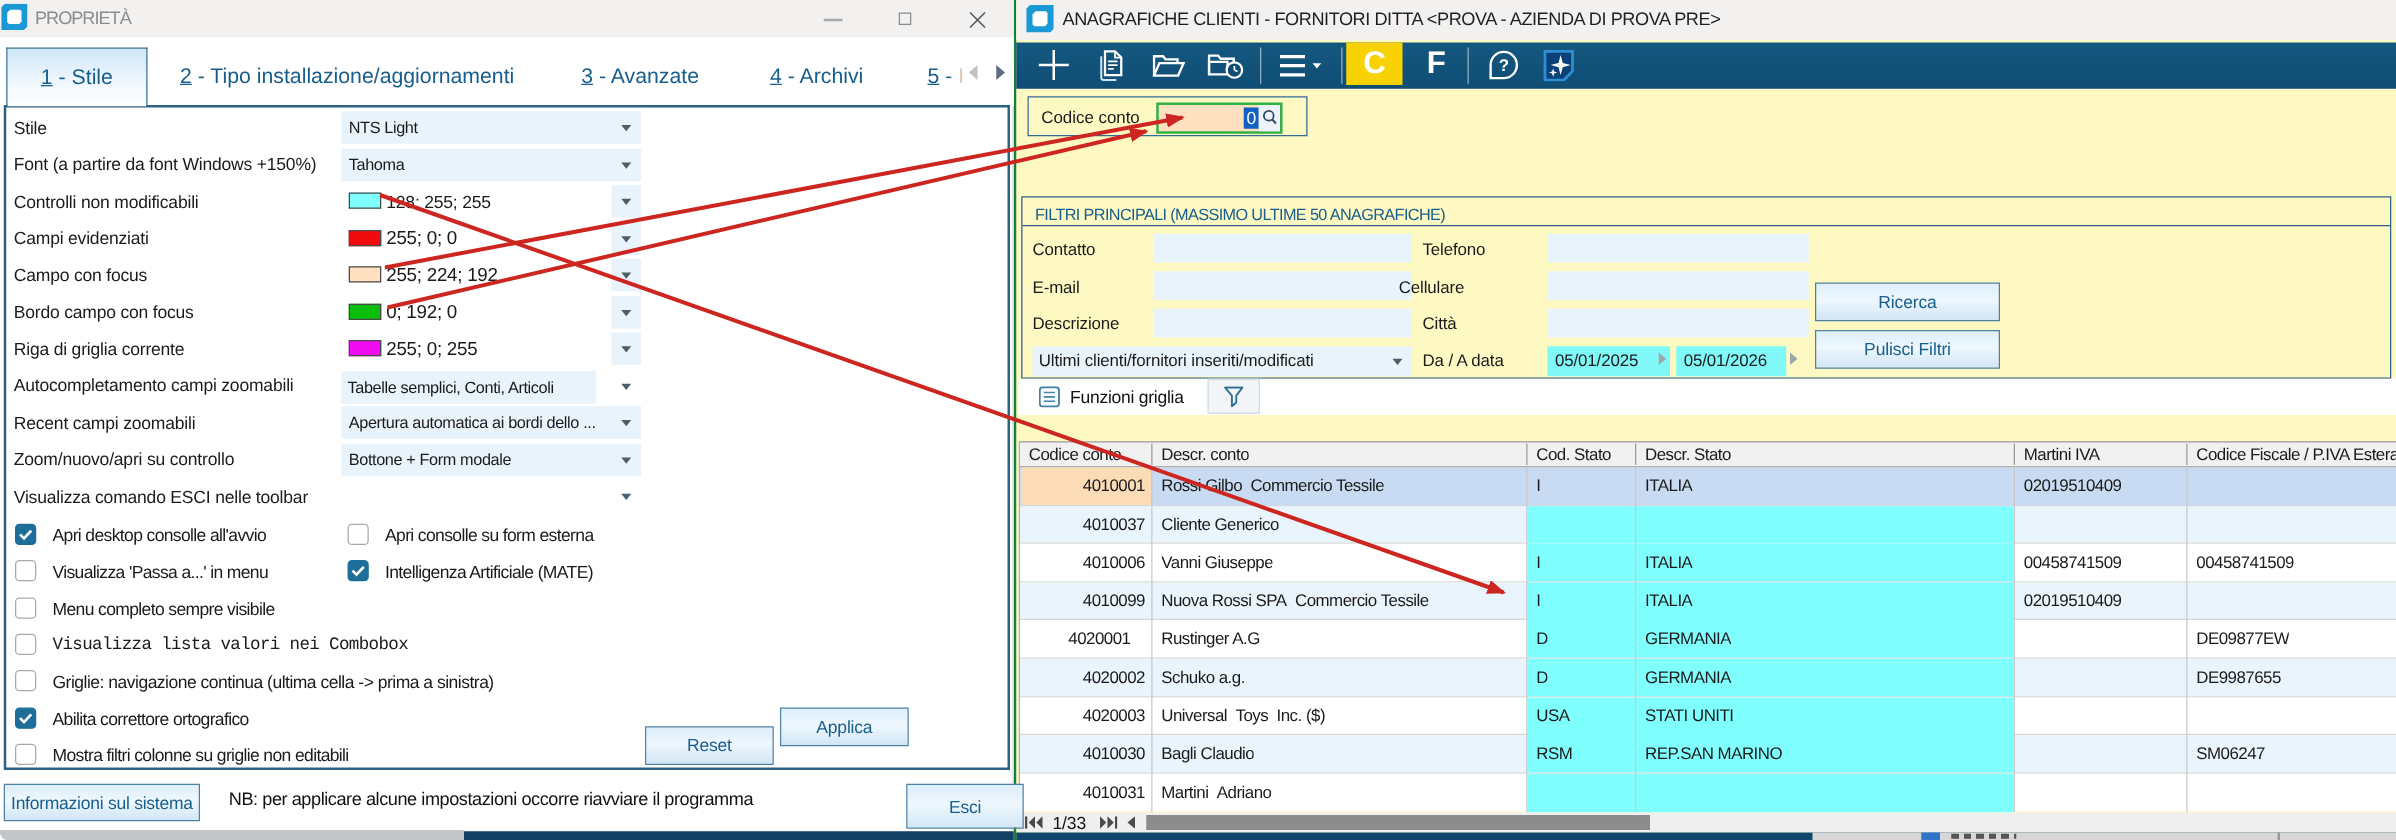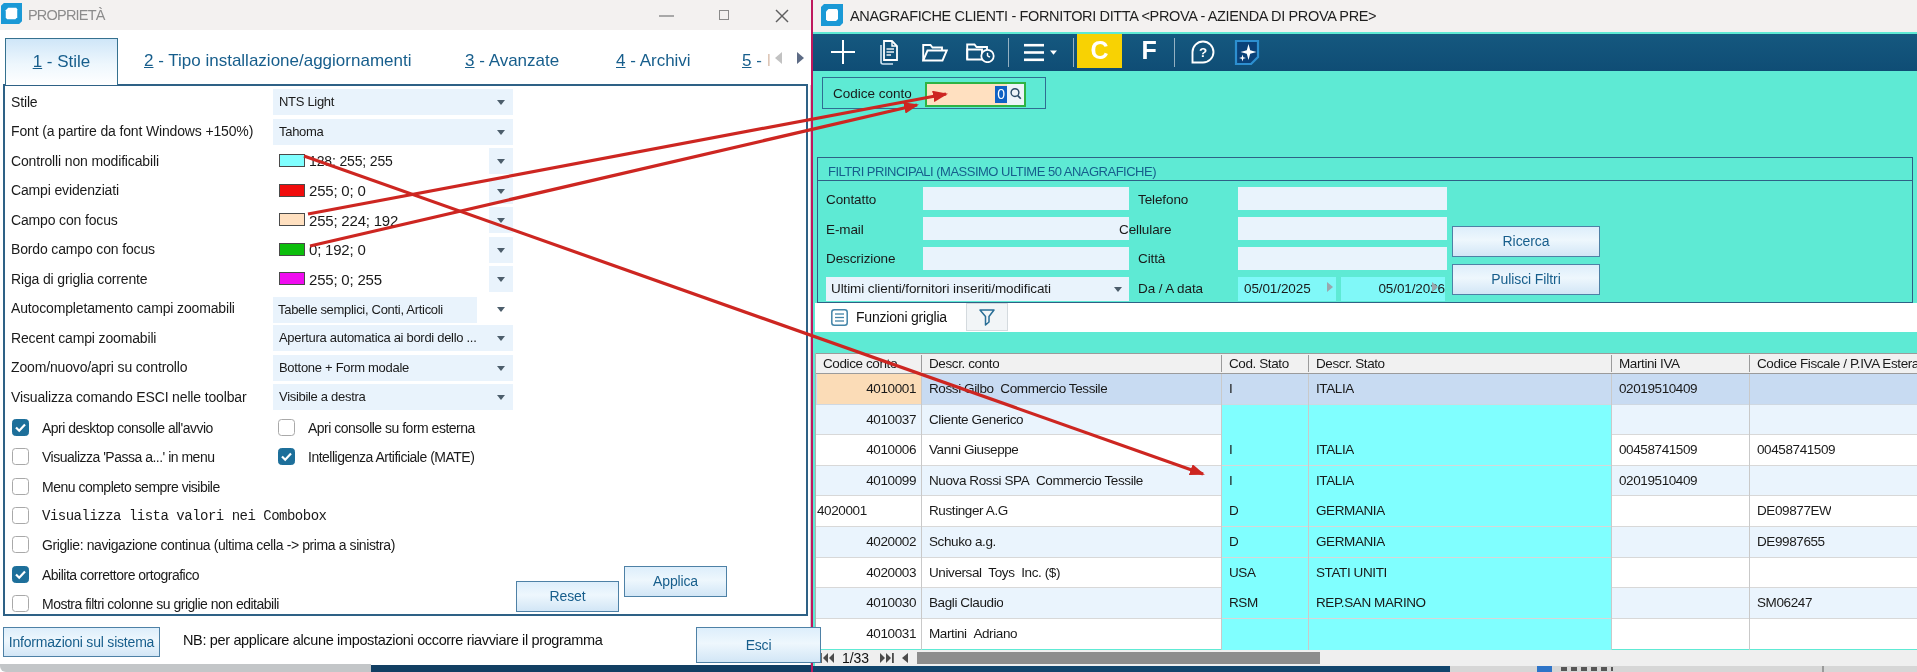--- a/index.html
+++ b/index.html
@@ -15,21 +15,21 @@
 .tri { width:0; height:0; border-left:4px solid transparent; border-right:4px solid transparent; border-top:5px solid #4c5d6b; }
 .btn { background:linear-gradient(180deg,#ddeefb 0%,#eef7fd 45%,#d2e6f6 100%); border:1px solid #4e81a6; color:#175e8c; text-align:center; }
 .swatch { border:1px solid #4a4a4a; width:26px; height:13px; }
 .cbx { width:17px; height:17px; border:1.5px solid #a9a9a9; border-radius:3.5px; background:#fff; }
 .cbx.on { background:#1d6f9a; border-color:#1d6f9a; }
 .cell { position:absolute; white-space:nowrap; overflow:hidden; line-height:30px; }
 </style>
 </head>
 <body>
 
-<div class="a" id="rwin" style="left:811px; top:0; width:1106px; height:672px; background:#5eead4; border-left:2px solid #be185d; font-size:13.5px; letter-spacing:-0.1px;">
+<div class="a" id="rwin" style="left:811px; top:0; width:1106px; height:672px; background:#fef9c3; border-left:2px solid #15803d; font-size:13.5px; letter-spacing:-0.1px;">
 
   <div class="a" style="left:0; top:0; width:1106px; height:32px; background:#f3f1f0;"></div>
   <svg class="a" style="left:8px; top:4px;" width="22" height="22" viewBox="0 0 22 22">
     <path d="M3 0 L22 0 L22 19 L19 22 L0 22 L0 3 Z" fill="#1a99d6"></path>
     <path d="M7.5 5 L16 5 L17 6.5 L17 15 L15 17 L6.5 17 L5 15.5 L5 7.5 Z" fill="#fff"></path>
   </svg>
   <div class="a" style="left:37px; top:8px; font-size:14.5px; letter-spacing:-0.35px; color:#1f1f1f;">ANAGRAFICHE CLIENTI - FORNITORI DITTA &lt;PROVA - AZIENDA DI PROVA PRE&gt;</div>
 
   <div class="a" id="toolbar" style="left:0; top:34px; width:1106px; height:37px; background:linear-gradient(180deg,#15587f,#0f4d75);">
 
@@ -117,21 +117,21 @@
     <div class="a fld" style="left:425px; top:217px; width:209px; height:23px;"></div>
     <div class="a" style="left:13px; top:251px;">Descrizione</div>
     <div class="a fld" style="left:110px; top:247px; width:206px; height:23px;"></div>
     <div class="a" style="left:325px; top:251px;">Città</div>
     <div class="a fld" style="left:425px; top:247px; width:209px; height:23px;"></div>
     <div class="a fld" style="left:13px; top:277px; width:303px; height:24px; line-height:24px; padding-left:5px;">Ultimi clienti/fornitori inseriti/modificati</div>
     <div class="a tri" style="left:301px; top:287px;"></div>
     <div class="a" style="left:325px; top:281px;">Da / A data</div>
     <div class="a" style="left:425px; top:277px; width:98px; height:24px; background:#80f8f8; line-height:24px; padding-left:6px;">05/01/2025</div>
     <div class="a" style="left:514px; top:282px; width:0; height:0; border-top:5px solid transparent; border-bottom:5px solid transparent; border-left:6px solid #9aa7ad;"></div>
-    <div class="a" style="left:528px; top:277px; width:104px; height:24px; background:#80f8f8; line-height:24px; padding-left:6px;text-align:right;">05/01/2026</div>
+    <div class="a" style="left:528px; top:277px; width:88px; height:24px; background:#80f8f8; line-height:24px; padding-left:6px;">05/01/2026</div>
     <div class="a" style="left:619px; top:282px; width:0; height:0; border-top:5px solid transparent; border-bottom:5px solid transparent; border-left:6px solid #9aa7ad;"></div>
     <div class="a btn" style="left:639px; top:226px; width:148px; height:31px; line-height:29px;">Ricerca</div>
     <div class="a btn" style="left:639px; top:264px; width:148px; height:31px; line-height:29px;">Pulisci Filtri</div>
   </div>
 
   <div class="a" id="funzbar" style="left:2px; top:303px; width:1104px; height:29px; background:#fff;">
     <svg class="a" style="left:16px; top:6px;" width="17" height="17" viewBox="0 0 17 17">
       <rect x="0.8" y="0.8" width="15.4" height="15.4" rx="2.5" fill="none" stroke="#4384a8" stroke-width="1.5"></rect>
       <line x1="4" y1="5" x2="13" y2="5" stroke="#4384a8" stroke-width="1.3"></line>
       <line x1="4" y1="8.5" x2="13" y2="8.5" stroke="#4384a8" stroke-width="1.3"></line>
@@ -185,21 +185,21 @@
     <div class="a" style="left:0; top:112.8px; width:1104px; height:30.6px; background:#eaf4fd; border-bottom:1px solid #d8d8d8;">
       <div class="a" style="left:406px; top:0; width:389px; height:30px; background:#80ffff;"></div>
       <div class="a cell" style="left:1px; width:99px; text-align:right;">4010099</div>
       <div class="a cell" style="left:113px;">Nuova Rossi SPA&nbsp;&nbsp;Commercio Tessile</div>
       <div class="a cell" style="left:413px;">I</div>
       <div class="a cell" style="left:500px;">ITALIA</div>
       <div class="a cell" style="left:803px;">02019510409</div>
     </div>
     <div class="a" style="left:0; top:143.4px; width:1104px; height:30.6px; background:#fff; border-bottom:1px solid #d8d8d8;">
       <div class="a" style="left:406px; top:0; width:389px; height:30px; background:#80ffff;"></div>
-      <div class="a cell" style="left:1px; width:99px; text-align:left;">4020001</div>
+      <div class="a cell" style="left:14px; width:99px; text-align:center;">4020001</div>
       <div class="a cell" style="left:113px;">Rustinger A.G</div>
       <div class="a cell" style="left:413px;">D</div>
       <div class="a cell" style="left:500px;">GERMANIA</div>
       <div class="a cell" style="left:941px;">DE09877EW</div>
     </div>
     <div class="a" style="left:0; top:174px; width:1104px; height:30.6px; background:#eaf4fd; border-bottom:1px solid #d8d8d8;">
       <div class="a" style="left:406px; top:0; width:389px; height:30px; background:#80ffff;"></div>
       <div class="a cell" style="left:1px; width:99px; text-align:right;">4020002</div>
       <div class="a cell" style="left:113px;">Schuko a.g.</div>
       <div class="a cell" style="left:413px;">D</div>
@@ -322,21 +322,20 @@
     <div class="a" style="left:6px; top:214px;">Autocompletamento campi zoomabili</div>
     <div class="a fld" style="left:268px; top:211px; width:204px; height:26px; line-height:26px; padding-left:5px;">Tabelle semplici, Conti, Articoli</div>
     <div class="a tri" style="left:492px; top:221px;"></div>
     <div class="a" style="left:6px; top:244px;">Recent campi zoomabili</div>
     <div class="a fld" style="left:268px; top:239px; width:240px; height:26px; line-height:26px; padding-left:6px;">Apertura automatica ai bordi dello ...</div>
     <div class="a tri" style="left:492px; top:250px;"></div>
     <div class="a" style="left:6px; top:273px;">Zoom/nuovo/apri su controllo</div>
     <div class="a fld" style="left:268px; top:269px; width:240px; height:26px; line-height:26px; padding-left:6px;">Bottone + Form modale</div>
     <div class="a tri" style="left:492px; top:280px;"></div>
     <div class="a" style="left:6px; top:303px;">Visualizza comando ESCI nelle toolbar</div>
-    <div class="a fld" style="left:268px; top:298px; width:240px; height:26px; line-height:26px; padding-left:6px;">Visibile a destra</div>
     <div class="a tri" style="left:492px; top:309px;"></div>
 
     <div class="a cbx on" style="left:7px; top:333px;"><svg width="15" height="15" viewBox="0 0 15 15">
           <path d="M3 7.5 L6.2 10.7 L12 4.5" fill="none" stroke="#fff" stroke-width="2.2"></path>
         </svg></div>
     <div class="a cl" style="left:37px; top:334px;">Apri desktop consolle all'avvio</div>
     <div class="a cbx" style="left:273px; top:333px;"></div>
     <div class="a cl" style="left:303px; top:334px;">Apri consolle su form esterna</div>
     <div class="a cbx" style="left:7px; top:362px;"></div>
     <div class="a cl" style="left:37px; top:363px;">Visualizza 'Passa a...' in menu</div>
@@ -356,21 +355,21 @@
     <div class="a cl" style="left:37px; top:481px;">Abilita correttore ortografico</div>
     <div class="a cbx" style="left:7px; top:509px;"></div>
     <div class="a cl" style="left:37px; top:510px;">Mostra filtri colonne su griglie non editabili</div>
 
     <div class="a btn" style="left:511px; top:495px; width:103px; height:31px; line-height:29px;">Reset</div>
     <div class="a btn" style="left:619px; top:480px; width:103px; height:31px; line-height:29px;">Applica</div>
   </div>
 
   <div class="a btn" style="left:3px; top:627px; width:157px; height:30px; line-height:28px;">Informazioni sul sistema</div>
   <div class="a" style="left:183px; top:632px; font-size:14.5px; letter-spacing:-0.35px; color:#111;">NB: per applicare alcune impostazioni occorre riavviare il programma</div>
-  <div class="a btn" style="left:696px; top:627px; width:125px; height:36px; line-height:34px;">Esci</div>
+  <div class="a btn" style="left:725px; top:627px; width:94px; height:36px; line-height:34px;">Esci</div>
 
   <div class="a" style="left:371px; top:665px; width:440px; height:7px; background:#123f63;"></div>
   <div class="a" style="left:0; top:664px; width:371px; height:8px; background:#c3c6c8; border-bottom-left-radius:6px;"></div>
 </div>
 
 <svg class="a" style="left:0; top:0; pointer-events:none; z-index:50;" width="1917" height="672" viewBox="0 0 1917 672">
   <defs>
     <marker id="ah" markerWidth="15" markerHeight="11.5" refX="13" refY="5.75" orient="auto" markerUnits="userSpaceOnUse">
       <path d="M0,0 L15,5.75 L0,11.5 Z" fill="#cd2621"></path>
     </marker>

